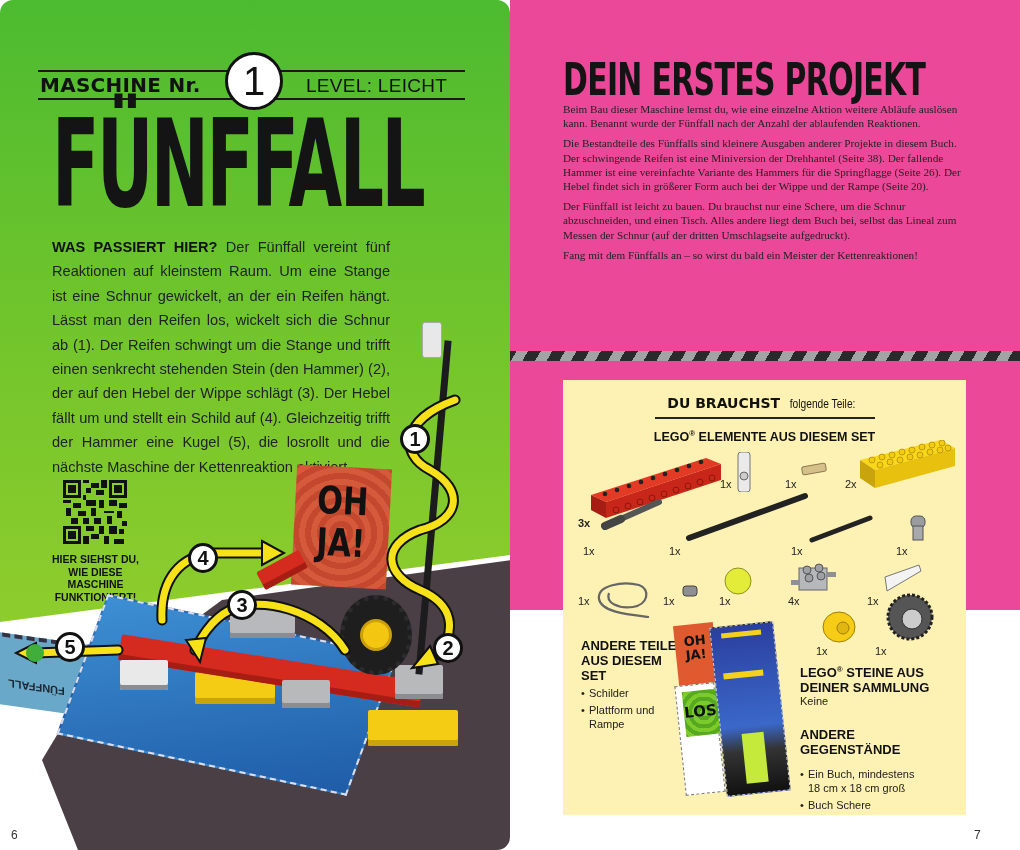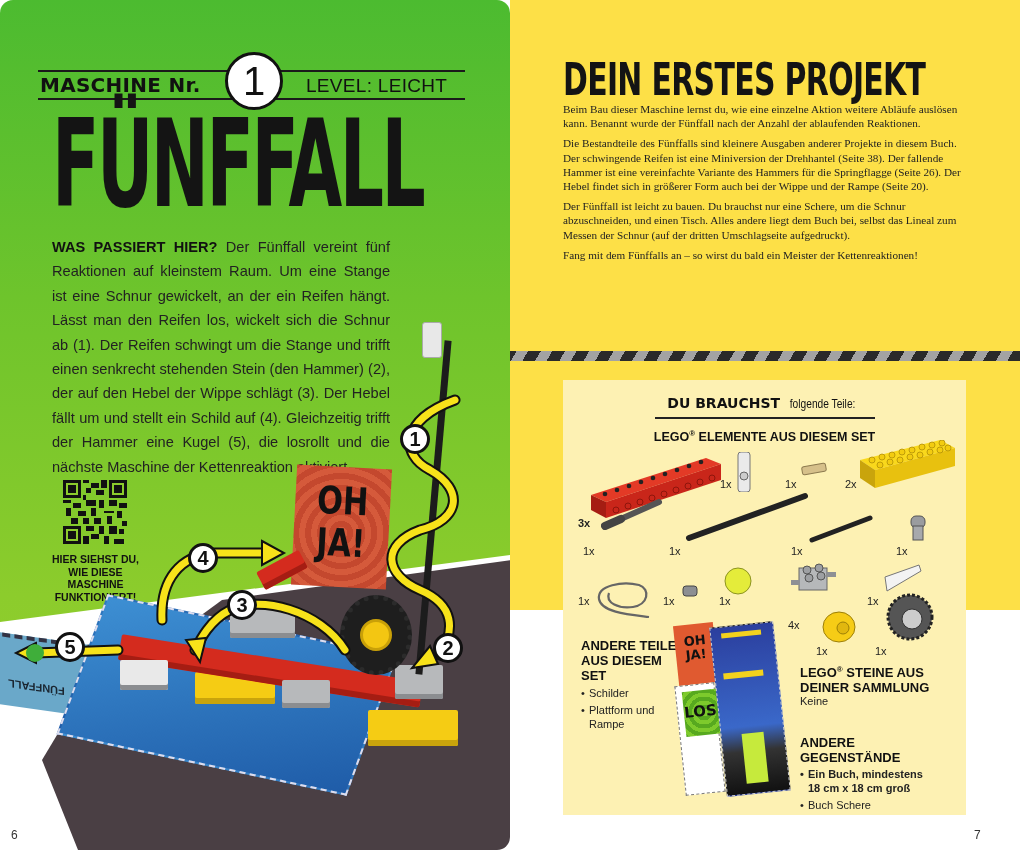--- a/index.html
+++ b/index.html
@@ -48,21 +48,21 @@
     background: repeating-radial-gradient(circle at 50% 55%, #d55a3b 0 6px, #c4482e 6px 12px); }
   .ohja-sign span { position: absolute; left: 0; right: 0; font-family: "DejaVu Sans", sans-serif; font-weight: 900; font-size: 38px; line-height: 40px; color: #111; text-align: center; transform: scaleX(0.8); }
 
   .step { position: absolute; width: 30px; height: 30px; border-radius: 50%; background: #fff; border: 3px solid #111; font-weight: 700; font-size: 20px;
     display: flex; align-items: center; justify-content: center; color: #111; z-index: 5; }
   svg.arrows { position: absolute; left: 0; top: 0; width: 510px; height: 850px; z-index: 4; pointer-events: none; }
 
   .page-num { position: absolute; top: 828px; font-size: 12px; color: #333; }
 
   
-  .right-page { position: absolute; left: 510px; top: 0; width: 510px; height: 610px; background: #fde047; }
+  .right-page { position: absolute; left: 510px; top: 0; width: 510px; height: 610px; background: #ec4899; }
   .proj-title { position: absolute; left: 53px; top: 58px; font-family: "DejaVu Sans", sans-serif; font-weight: 900; font-size: 44px; letter-spacing: -1px; color: #141414;
     transform: scaleX(0.68); transform-origin: left top; white-space: nowrap; line-height: 1; }
   .proj-text { position: absolute; left: 53px; top: 102px; width: 410px; font-size: 11.2px; line-height: 14.2px; color: #222; font-family: Liberation Serif, serif; }
   .proj-text p { margin-bottom: 6px; }
 
   .hazard { position: absolute; left: 0; top: 351px; width: 510px; height: 10px;
     background: repeating-linear-gradient(-60deg, #2a2a2a 0 11px, #a3a3a3 11px 21px); }
 
   .need-box { position: absolute; left: 53px; top: 380px; width: 403px; height: 435px; background: #fdf1b3; }
   .need-head { position: absolute; left: 0; right: 0; top: 14px; text-align: center; }
@@ -332,21 +332,21 @@
 
     <svg class="part" style="left:228px; top:180px;" width="46" height="36" viewBox="0 0 46 36">
       <rect x="8" y="8" width="28" height="22" fill="#b6b8ba" stroke="#666"></rect>
       <circle cx="16" cy="10" r="4" fill="#9ea0a3" stroke="#555"></circle>
         <circle cx="28" cy="8" r="4" fill="#9ea0a3" stroke="#555"></circle>
       <circle cx="18" cy="18" r="4" fill="#9ea0a3" stroke="#555"></circle>
         <circle cx="30" cy="16" r="4" fill="#9ea0a3" stroke="#555"></circle>
       <rect x="0" y="20" width="9" height="5" fill="#8e9094"></rect>
         <rect x="36" y="12" width="9" height="5" fill="#8e9094"></rect>
     </svg>
-    <span class="qty" style="left:225px; top:215px;margin-top:24px;">4x</span>
+    <span class="qty" style="left:225px; top:215px;">4x</span>
 
     <svg class="part" style="left:320px; top:183px;" width="40" height="30" viewBox="0 0 40 30">
       <polygon points="2,14 36,2 38,8 4,28" fill="#f3f3f3" stroke="#777"></polygon>
     </svg>
     <span class="qty" style="left:304px; top:215px;">1x</span>
 
     <svg class="part" style="left:258px; top:230px;" width="36" height="34" viewBox="0 0 36 34">
       <ellipse cx="18" cy="17" rx="16" ry="15" fill="#f6cc16" stroke="#9c7f07"></ellipse>
       <circle cx="22" cy="18" r="6" fill="#e1b70f" stroke="#9c7f07"></circle>
     </svg>
@@ -377,21 +377,21 @@
         <div style="position:absolute; left:8px; top:46px; width:40px; height:6px; background:#f3d21d;"></div>
         <div style="position:absolute; left:20px; top:108px; width:22px; height:50px; background:#c6ea3c;"></div>
       </div>
     </div>
 
     <div class="other-head" style="left:237px; top:282px; width:160px;">
       <span>LEGO</span><sup style="font-size:8px;">®</sup><span> STEINE AUS DEINER SAMMLUNG</span>
     </div>
     <div class="sub-note" style="left:237px; top:315px;">Keine</div>
 
-    <div class="other-head" style="left:237px; top:355px; width:130px;">ANDERE GEGENSTÄNDE</div>
+    <div class="other-head" style="left:237px; top:347px; width:130px;">ANDERE GEGENSTÄNDE</div>
     <ul class="other-list" style="left:237px; top:387px; width:160px;">
-      <li style="width:125px;font-weight:bold;">Ein Buch, mindestens 18 cm x 18 cm groß</li>
+      <li style="width:125px;">Ein Buch, mindestens 18 cm x 18 cm groß</li>
       <li>Buch Schere</li>
     </ul>
   </div>
 
   <div class="page-num" style="left:464px;">7</div>
 </div>
 
 </body></html>

